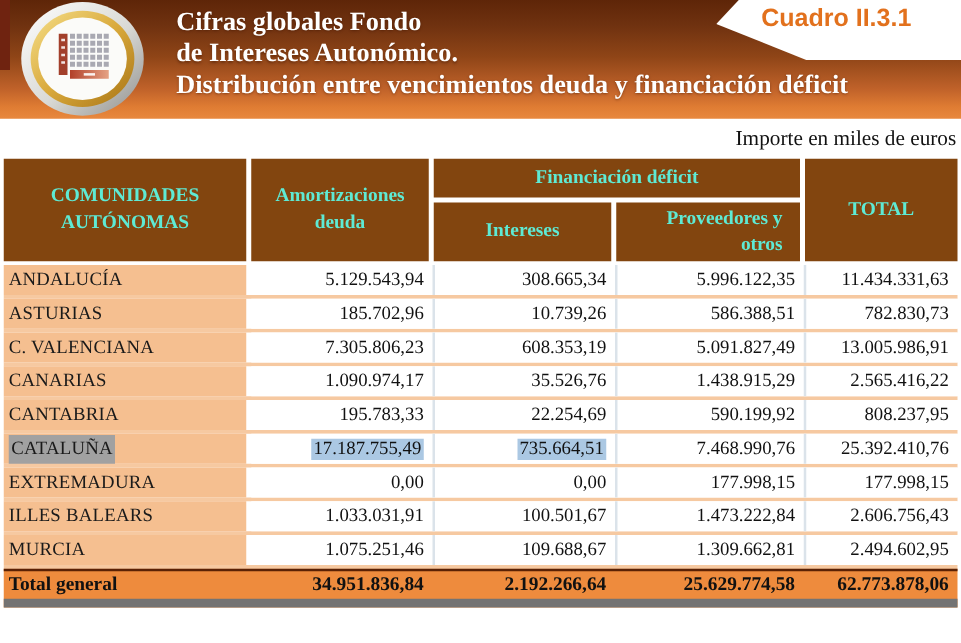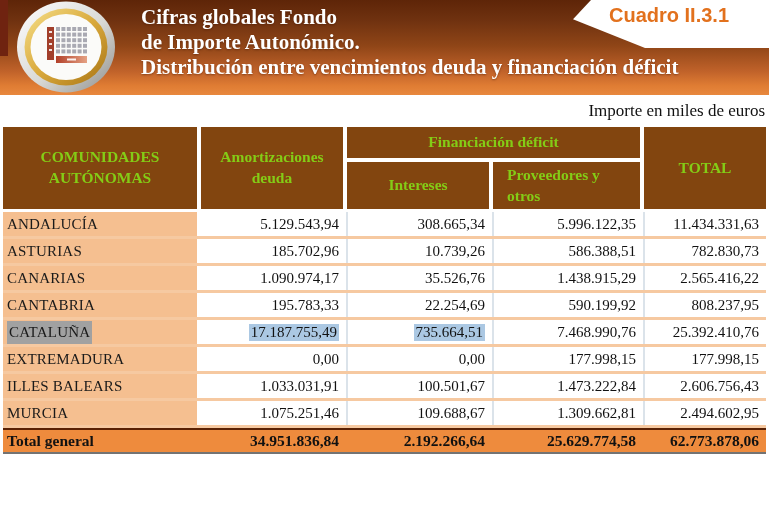--- a/index.html
+++ b/index.html
@@ -35,23 +35,23 @@
     padding-right:4px; font-size:17px; color:#111111;text-align:center;
   }
 
   
   .table-wrap { margin:0 3px; }
   .thead {
     display:grid; grid-template-columns:194px 142px 142px 147px 1fr;
     grid-template-rows:31px 47px; gap:4px;
   }
   .hcell {
-    background:#82450f; color:#84cc16; font-weight:bold; font-size:15.5px;
+    background:#82450f; color:#5eead4; font-weight:bold; font-size:15.5px;
     display:flex; flex-direction:column; align-items:center; justify-content:center;
-    text-align:left; line-height:1.35;
+    text-align:right; line-height:1.35;
   }
   .h-region { grid-column:1; grid-row:1/3; }
   .h-amort  { grid-column:2; grid-row:1/3; }
   .h-group  { grid-column:3/5; grid-row:1; }
   .h-int    { grid-column:3; grid-row:2; }
   .h-prov   { grid-column:4; grid-row:2; padding:0 14px; }
   .h-total  { grid-column:5; grid-row:1/3; }
 
   .tbody { margin-top:3px; }
   .trow {
@@ -66,21 +66,21 @@
     display:flex; align-items:center; justify-content:flex-end; padding-right:7px;
     font-size:15px; color:#111111; background:#ffffff;
   }
   .vline { border-left:2px solid #dbe3ea; }
   .hl-gray { background:#a1a1a1; padding:3px 2px; }
   .hl-blue { background:#abc8e3; padding:0 2px; }
 
   .trow-total {
     display:grid; grid-template-columns:198px 145px 146px 151px 1fr;
     background:#ee8b3d; height:22px;
-    border-top:2px solid #5a2104; border-bottom:2px solid #737373;
+    border-top:2px solid #5a2104; border-bottom:7px solid #737373;
     font-weight:bold; color:#111111;
   }
   .total-label { display:flex; align-items:center; padding-left:4px; font-size:15.5px; }
   .total-num { display:flex; align-items:center; justify-content:flex-end; padding-right:7px; font-size:15.5px; }
 </style>
 </head>
 <body>
 
 <div class="banner">
   <div class="left-stripe"></div>
@@ -143,21 +143,21 @@
           <rect x="61.6" y="48.4" width="4" height="4"></rect>
           <rect x="67" y="48.4" width="4" height="4"></rect>
       </g>
       <rect x="40" y="55" width="31" height="7" fill="url(#botBar)"></rect>
       <rect x="51" y="57.5" width="9" height="2" fill="#ffffff" opacity="0.9"></rect>
     </g>
   </svg>
 
   <div class="title-block">
     <div>Cifras globales Fondo</div>
-    <div>de Importe Autonómico.</div>
+    <div>de Intereses Autonómico.</div>
     <div>Distribución entre vencimientos deuda y financiación déficit</div>
   </div>
 
   <div class="cuadro-tab">
     <div class="cuadro-text">Cuadro II.3.1</div>
   </div>
 </div>
 
 <div class="importe">Importe en miles de euros</div>
 
@@ -209,20 +209,38 @@
         </div>
         <div class="num-cell vline">
           <span>586.388,51</span>
         </div>
         <div class="num-cell vline">
           <span>782.830,73</span>
         </div>
       </div>
       <div class="trow">
         <div class="name-cell">
+          <span>C. VALENCIANA</span>
+        </div>
+        <div></div>
+        <div class="num-cell">
+          <span>7.305.806,23</span>
+        </div>
+        <div class="num-cell vline">
+          <span>608.353,19</span>
+        </div>
+        <div class="num-cell vline">
+          <span>5.091.827,49</span>
+        </div>
+        <div class="num-cell vline">
+          <span>13.005.986,91</span>
+        </div>
+      </div>
+      <div class="trow">
+        <div class="name-cell">
           <span>CANARIAS</span>
         </div>
         <div></div>
         <div class="num-cell">
           <span>1.090.974,17</span>
         </div>
         <div class="num-cell vline">
           <span>35.526,76</span>
         </div>
         <div class="num-cell vline">

